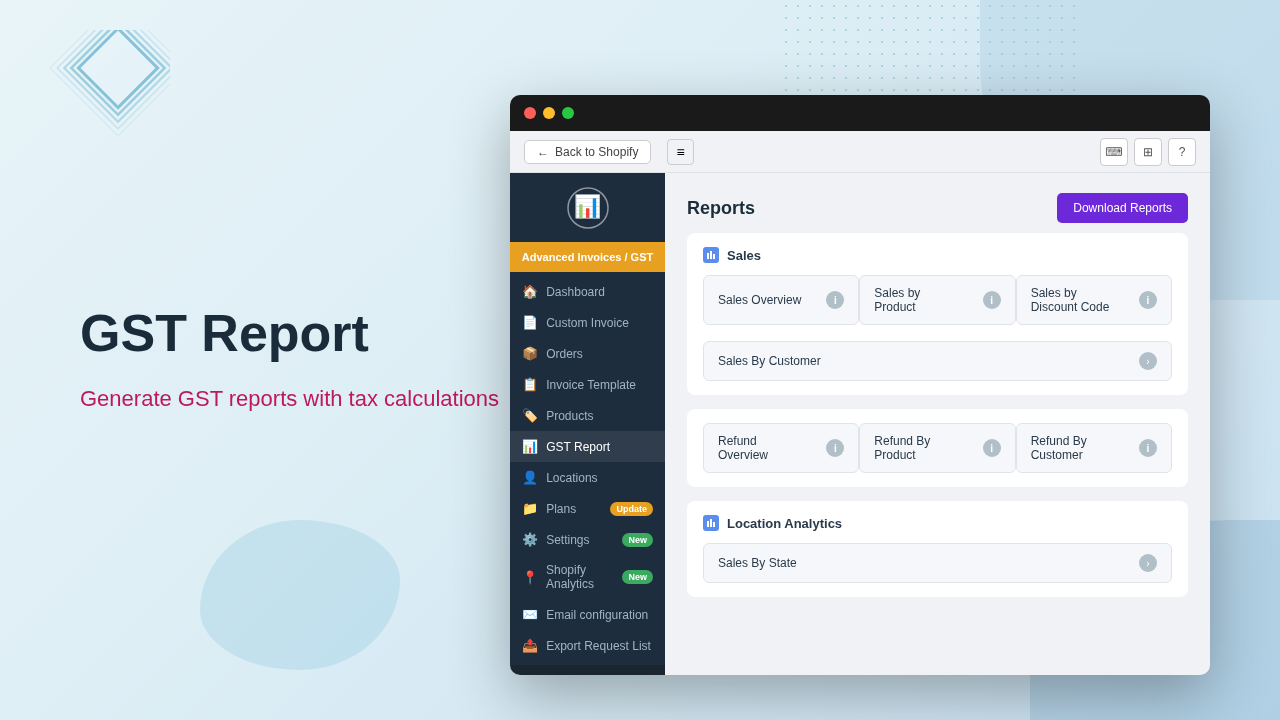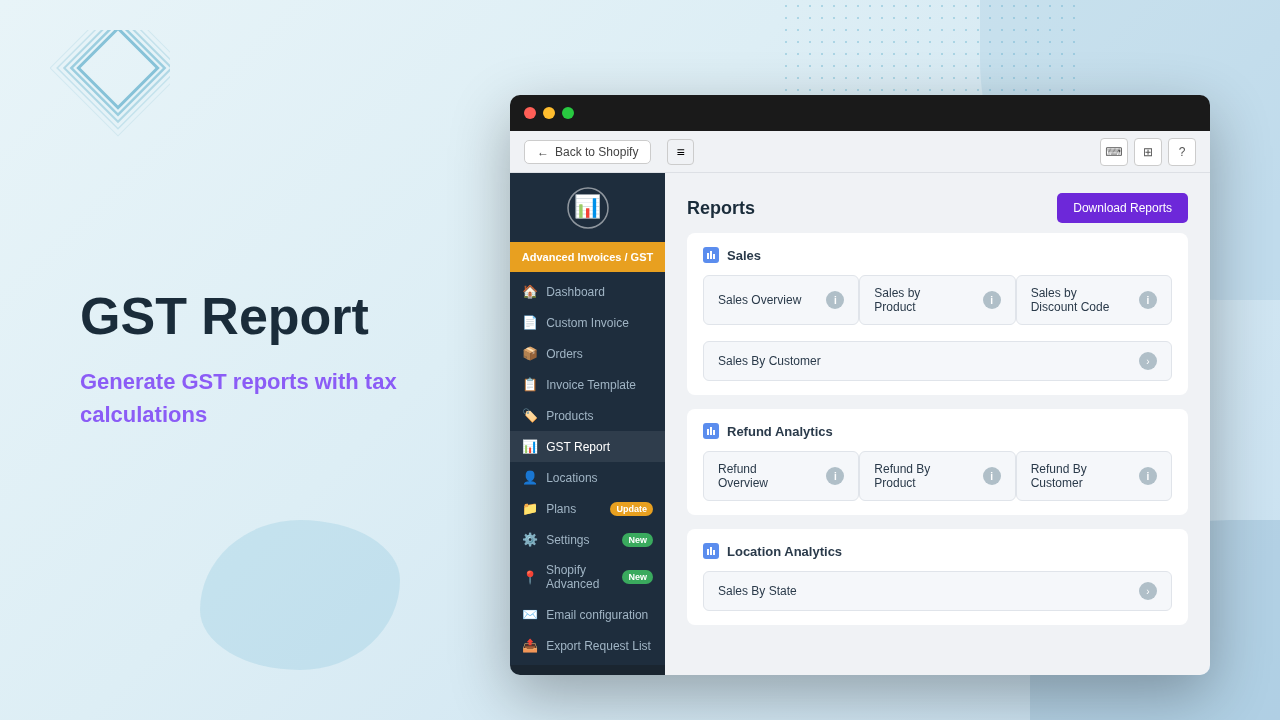--- a/index.html
+++ b/index.html
@@ -68,23 +68,23 @@
     }
     .left-content h1 {
       font-size: 52px;
       font-weight: 800;
       color: #1a2c3a;
       line-height: 1.1;
       margin-bottom: 20px;
     }
     .left-content p {
       font-size: 22px;
-      color: #8b5cf6;
+      color: #be185d;
       line-height: 1.5;
-      font-weight: 700;
+      font-weight: 400;
     }
 
     
     .browser-window {
       position: absolute;
       top: 95px;
       left: 510px;
       width: 700px;
       height: 580px;
       border-radius: 10px;
@@ -431,21 +431,21 @@
           <span>Plans</span>
           <span class="badge badge-update">Update</span>
         </div>
         <div class="nav-item">
           <span class="nav-icon">⚙️</span>
           <span>Settings</span>
           <span class="badge badge-new">New</span>
         </div>
         <div class="nav-item">
           <span class="nav-icon">📍</span>
-          <span>Shopify Advanced</span>
+          <span>Shopify Analytics</span>
           <span class="badge badge-new">New</span>
         </div>
         <div class="nav-item">
           <span class="nav-icon">✉️</span>
           <span>Email configuration</span>
         </div>
         <div class="nav-item">
           <span class="nav-icon">📤</span>
           <span>Export Request List</span>
         </div>
@@ -489,30 +489,20 @@
             </div>
           </div>
           <div class="report-cards" style="margin-top: 16px;">
             <div class="report-card" style="flex: 1 1 0%;">
               <span class="report-card-label">Sales By Customer</span>
               <div class="card-arrow-icon">›</div>
             </div>
           </div>
         </div>
         <div class="report-section">
-          <div class="section-header">
-            <div class="section-icon">
-              <svg width="10" height="10" viewBox="0 0 10 10">
-                <rect x="1" y="3" width="2" height="6" fill="white"></rect>
-                <rect x="4" y="1" width="2" height="8" fill="white"></rect>
-                <rect x="7" y="4" width="2" height="5" fill="white"></rect>
-              </svg>
-            </div>
-            <span class="section-title">Refund Analytics</span>
-          </div>
           <div class="report-cards">
             <div class="report-card">
               <span class="report-card-label">Refund Overview</span>
               <div class="card-info-icon">i</div>
             </div>
             <div class="report-card">
               <span class="report-card-label">Refund By Product</span>
               <div class="card-info-icon">i</div>
             </div>
             <div class="report-card">

